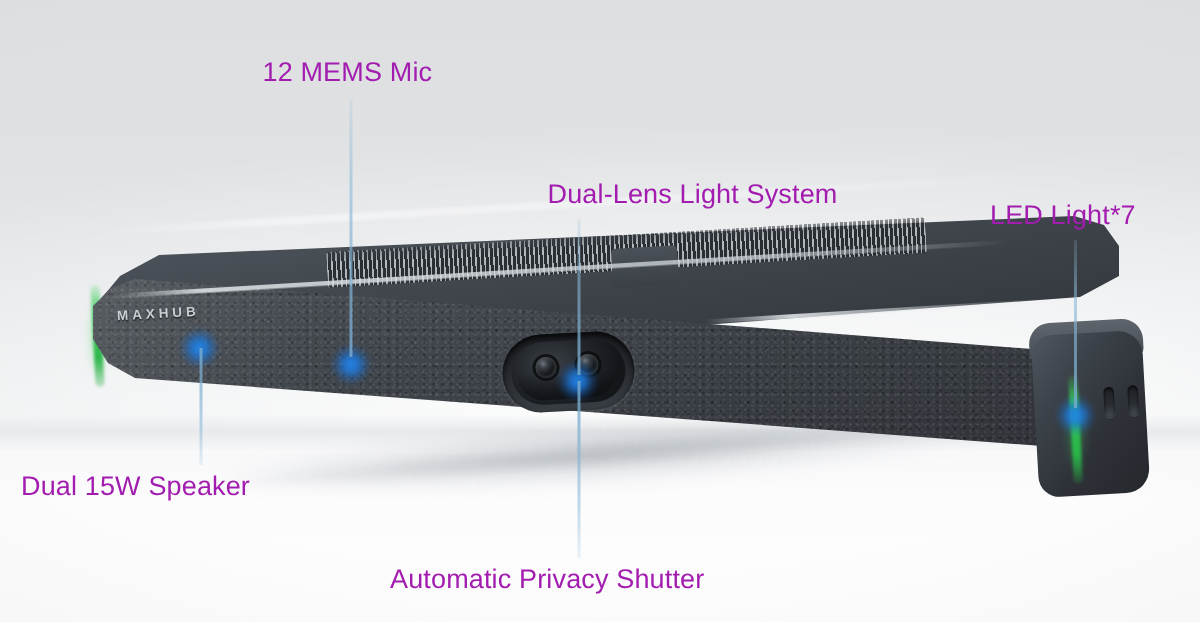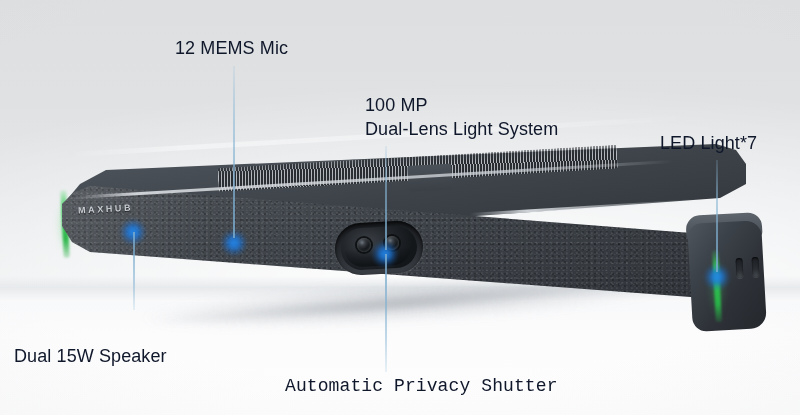--- a/index.html
+++ b/index.html
@@ -320,21 +320,21 @@
     width: 1.5px;
     background: linear-gradient(180deg, rgba(120,170,205,0.85) 0%, rgba(140,185,215,0.55) 70%, rgba(150,190,218,0.18) 100%);
   }
   .leader.up {
     background: linear-gradient(0deg, rgba(120,170,205,0.85) 0%, rgba(140,185,215,0.55) 70%, rgba(150,190,218,0.18) 100%);
   }
 
   
   .label {
     position: absolute;
-    color: #0f172a;
+    color: #a21caf;
     font-size: 18px;
     line-height: 23px;
     letter-spacing: 0.1px;
     white-space: nowrap;
   }
 </style>
 </head>
 <body>
 
 <div id="stage">
@@ -388,22 +388,21 @@
   <div class="leader up" style="left:233px; top:66px;  height:172px;"></div>
   <div class="leader up" style="left:385px; top:146px; height:104px;"></div>
   <div class="leader up" style="left:716px; top:160px; height:112px;"></div>
   <div class="leader" style="left:133px; top:232px; height:78px;"></div>
   <div class="leader" style="left:385px; top:254px; height:118px;"></div>
 
   <div class="bg-vign"></div>
 
   <div class="label" style="left:175px; top:37px;">12 MEMS Mic</div>
 
-  <div class="label" style="left:365px; top:94px;">100 MP</div>
   <div class="label" style="left:365px; top:118px;">Dual-Lens Light System</div>
 
   <div class="label" style="left:660px; top:132px;">LED Light*7</div>
 
-  <div class="label" style="left:14px; top:313px;margin-top:32px;">Dual 15W Speaker</div>
-
-  <div class="label" style="left:285px; top:375px;font-family:Liberation Mono, monospace;">Automatic Privacy Shutter</div>
+  <div class="label" style="left:14px; top:313px;">Dual 15W Speaker</div>
+
+  <div class="label" style="left:260px; top:375px;">Automatic Privacy Shutter</div>
 
 </div>
 
 </body></html>

